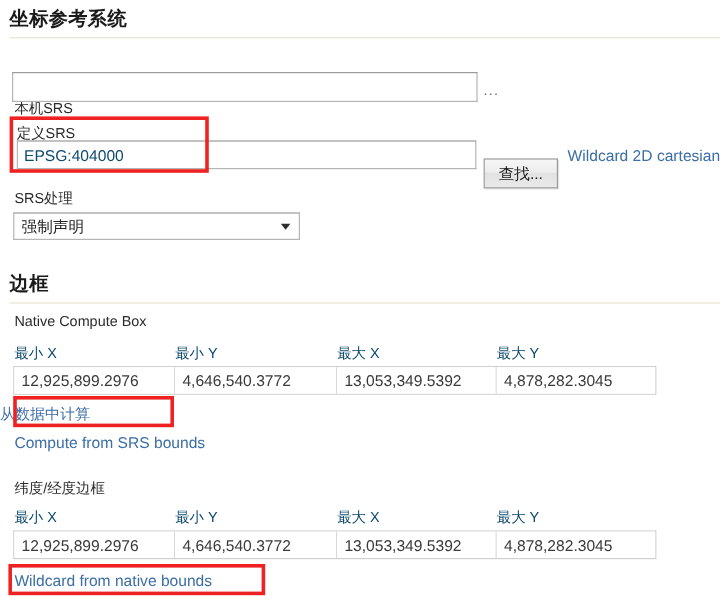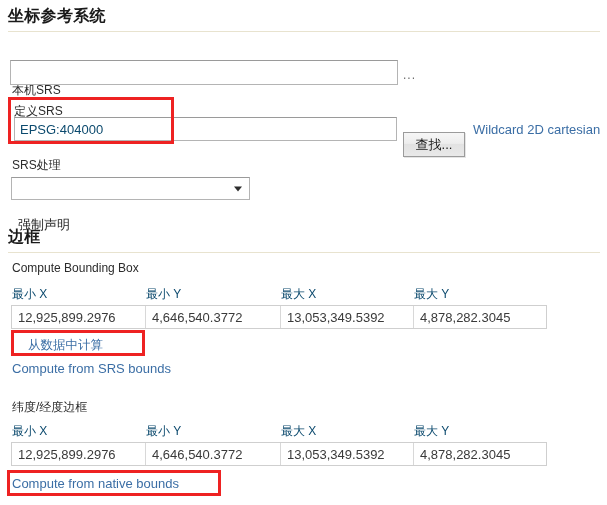--- a/index.html
+++ b/index.html
@@ -106,21 +106,20 @@
     font-size: 13px;
     color: #222222;
     cursor: pointer;
   }
   .select-box .sel-text {
     position: absolute;
     left: 6px;
     top: 50%;
     transform: translateY(-50%);
     white-space: nowrap;
-    margin-top: 36px;
   }
   .select-box .sel-arrow {
     position: absolute;
     right: 7px;
     top: 50%;
     transform: translateY(-50%);
     width: 0;
     height: 0;
     border-left: 4px solid transparent;
     border-right: 4px solid transparent;
@@ -201,51 +200,51 @@
   <div class="field-label" style="left:12px; top:157px;">SRS处理</div>
 
   <div class="select-box" style="left:11px; top:177px; width:239px; height:23px;">
     <span class="sel-text">强制声明</span>
     <span class="sel-arrow"></span>
   </div>
 
   <div class="section-heading" style="left:8px; top:227px;">边框</div>
   <div class="section-rule" style="top:252px;"></div>
 
-  <div class="field-label" style="left:12px; top:261px;">Compute Bounding Box</div>
+  <div class="field-label" style="left:12px; top:261px;">Native Compute Box</div>
 
   <div class="col-head" style="left:12px; top:286px;">最小 X</div>
   <div class="col-head" style="left:146px; top:286px;">最小 Y</div>
   <div class="col-head" style="left:281px; top:286px;">最大 X</div>
   <div class="col-head" style="left:414px; top:286px;">最大 Y</div>
 
   <div class="bbox-row" style="left:11px; top:305px; width:536px;">
     <div class="bbox-cell" style="width:134px;">12,925,899.2976</div>
     <div class="bbox-cell" style="width:135px;">4,646,540.3772</div>
     <div class="bbox-cell" style="width:133px;">13,053,349.5392</div>
     <div class="bbox-cell" style="width:132px;">4,878,282.3045</div>
   </div>
 
-  <div class="link cn" style="left:28px; top:337px;">从数据中计算</div>
+  <div class="link cn" style="left:0; top:337px;">从数据中计算</div>
 
   <div class="link" style="left:12px; top:361px;">Compute from SRS bounds</div>
 
   <div class="field-label" style="left:12px; top:399px;">纬度/经度边框</div>
 
   <div class="col-head" style="left:12px; top:423px;">最小 X</div>
   <div class="col-head" style="left:146px; top:423px;">最小 Y</div>
   <div class="col-head" style="left:281px; top:423px;">最大 X</div>
   <div class="col-head" style="left:414px; top:423px;">最大 Y</div>
 
   <div class="bbox-row" style="left:11px; top:442px; width:536px;">
     <div class="bbox-cell" style="width:134px;">12,925,899.2976</div>
     <div class="bbox-cell" style="width:135px;">4,646,540.3772</div>
     <div class="bbox-cell" style="width:133px;">13,053,349.5392</div>
     <div class="bbox-cell" style="width:132px;">4,878,282.3045</div>
   </div>
 
-  <div class="link" style="left:12px; top:476px;">Compute from native bounds</div>
+  <div class="link" style="left:12px; top:476px;">Wildcard from native bounds</div>
 
   <div class="anno-box" style="left:8px; top:97px; width:166px; height:47px;"></div>
   <div class="anno-box" style="left:11px; top:330px; width:134px; height:26px;"></div>
   <div class="anno-box" style="left:7px; top:470px; width:214px; height:26px;"></div>
 
 </div>
 
 </body></html>

